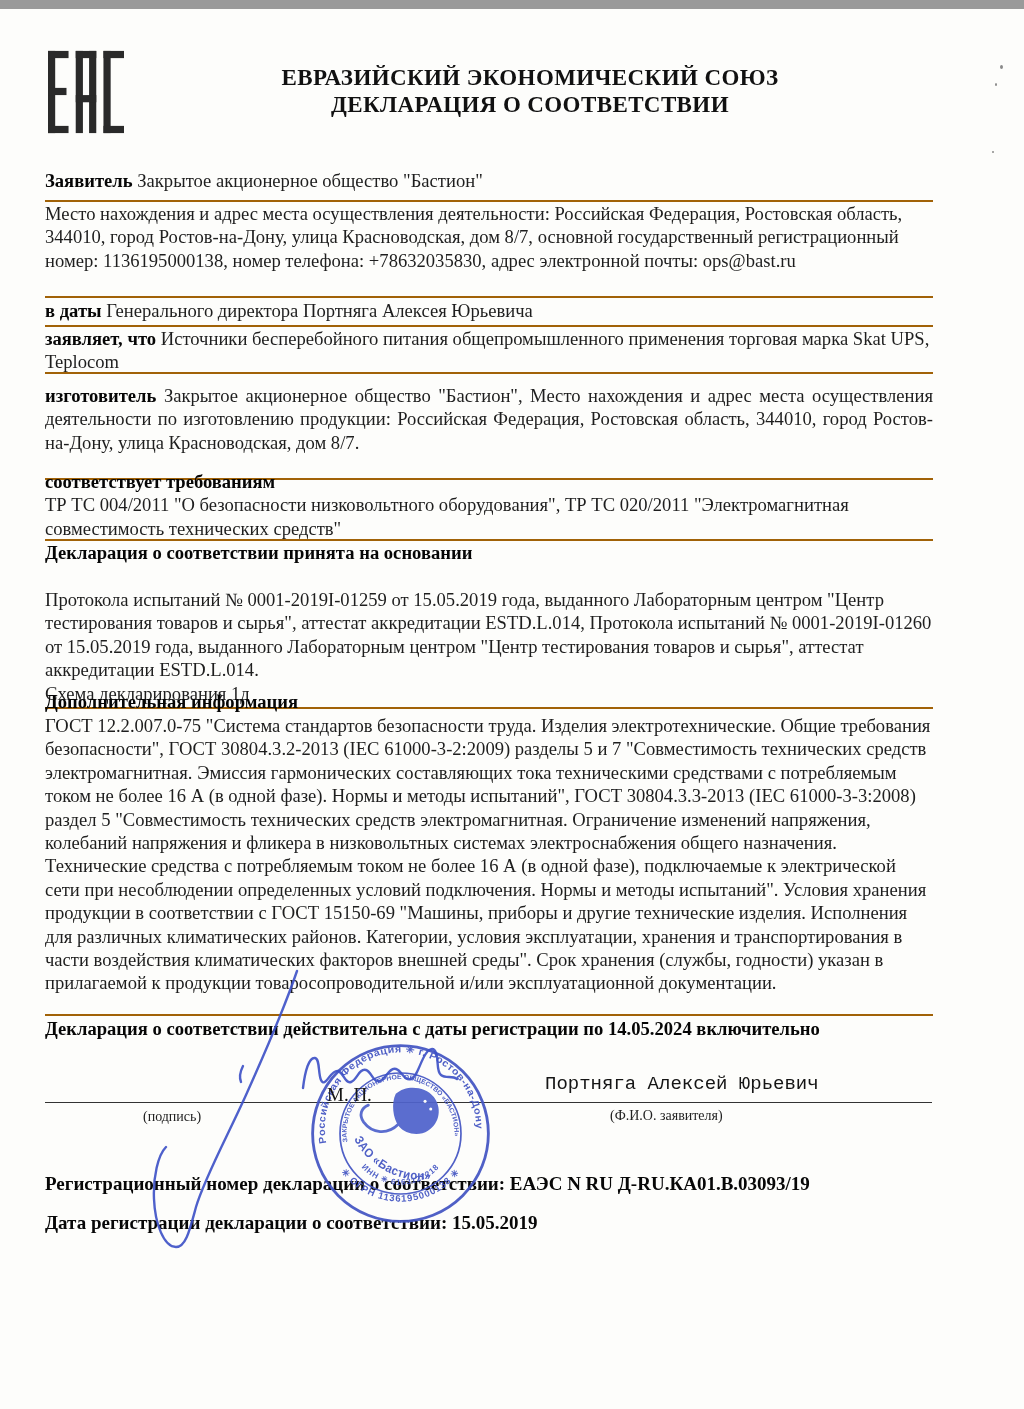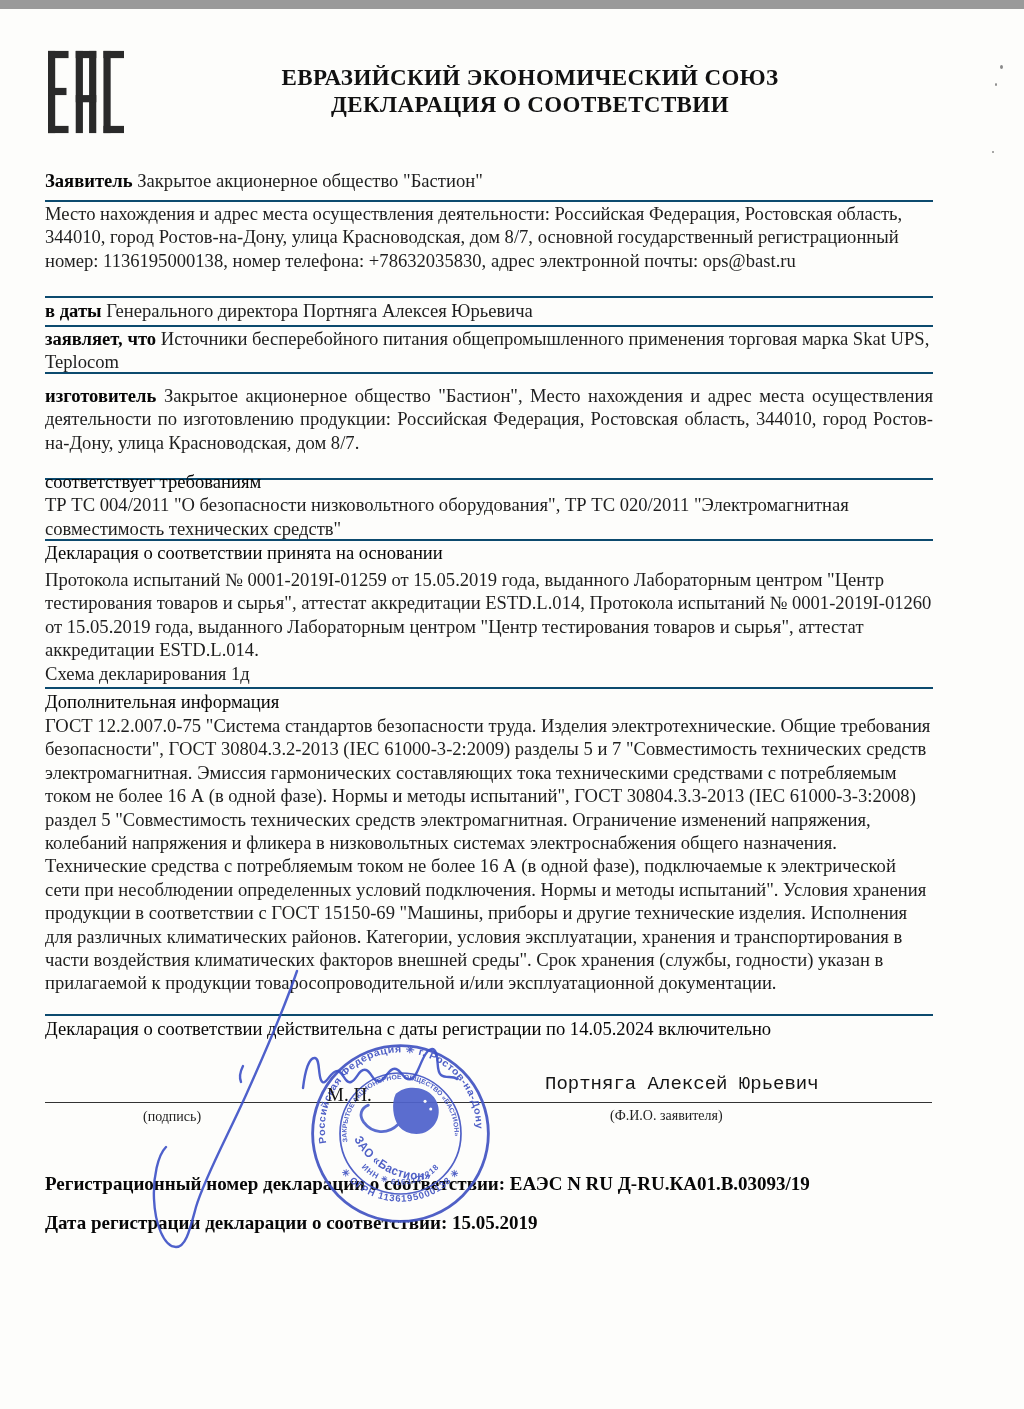--- a/index.html
+++ b/index.html
@@ -11,23 +11,23 @@
   }
   .title{
     position:absolute;left:100px;top:55px;width:860px;text-align:center;
     font-weight:bold;font-size:23px;line-height:27px;color:#111;letter-spacing:.4px;
   }
   .sec{
     position:absolute;left:45px;width:888px;
     font-size:18.6px;line-height:23.4px;
   }
   .sec p{margin:0;}
-  .ul{border-bottom:2px solid #0c4a6e;}
+  .ul{border-bottom:2px solid #a16207;}
   .jst{text-align:justify;}
-  .bld{font-weight:normal;color:#060606;}
+  .bld{font-weight:bold;color:#060606;}
   .lead{font-weight:bold;color:#060606;}
   .sigline{position:absolute;left:45px;top:1093px;width:887px;border-top:1.6px solid #333;}
   .small-cap{position:absolute;font-size:14px;color:#222;}
   .mp{position:absolute;left:327px;top:1075px;font-size:19px;color:#151515;z-index:5;}
   .fio{position:absolute;left:545px;top:1064px;font-size:19px;color:#151515;font-family:Liberation Mono, monospace;}
   .footline{position:absolute;left:45px;width:910px;font-weight:bold;font-size:19px;color:#070707;}
   .stamp{position:absolute;left:302px;top:1030px;width:197px;height:189px;z-index:3;opacity:.93;}
   .autograph{position:absolute;left:0;top:0;width:1024px;height:1409px;z-index:4;pointer-events:none;}
   .eac{position:absolute;left:48px;top:40px;}
   .speck{position:absolute;border-radius:50%;background:#8a8a8a;}
@@ -80,21 +80,21 @@
 
   <div class="sec ul" style="top:461px;height:69px;">
     <p class="bld">соответствует требованиям</p>
     <p>ТР ТС 004/2011 "О безопасности низковольтного оборудования", ТР ТС 020/2011 "Электромагнитная совместимость технических средств"</p>
   </div>
 
   <div class="sec" style="top:532px;height:25px;">
     <p class="bld">Декларация о соответствии принята на основании</p>
   </div>
 
-  <div class="sec ul" style="top:559px;height:119px;">
+  <div class="sec ul" style="top:579px;height:119px;">
     <p>Протокола испытаний № 0001-2019I-01259 от 15.05.2019 года, выданного Лабораторным центром "Центр тестирования товаров и сырья", аттестат аккредитации ESTD.L.014, Протокола испытаний № 0001-2019I-01260 от 15.05.2019 года, выданного Лабораторным центром "Центр тестирования товаров и сырья", аттестат аккредитации ESTD.L.014.</p>
     <p>Схема декларирования 1д</p>
   </div>
 
   <div class="sec" style="top:681px;height:23px;">
     <p class="bld">Дополнительная информация</p>
   </div>
 
   <div class="sec ul" style="top:705px;height:300px;">
     <p>ГОСТ 12.2.007.0-75 "Система стандартов безопасности труда. Изделия электротехнические. Общие требования безопасности", ГОСТ 30804.3.2-2013 (IEC 61000-3-2:2009) разделы 5 и 7 "Совместимость технических средств электромагнитная. Эмиссия гармонических составляющих тока техническими средствами с потребляемым током не более 16 А (в одной фазе). Нормы и методы испытаний", ГОСТ 30804.3.3-2013 (IEC 61000-3-3:2008) раздел 5 "Совместимость технических средств электромагнитная. Ограничение изменений напряжения, колебаний напряжения и фликера в низковольтных системах электроснабжения общего назначения. Технические средства с потребляемым током не более 16 А (в одной фазе), подключаемые к электрической сети при несоблюдении определенных условий подключения. Нормы и методы испытаний". Условия хранения продукции в соответствии с ГОСТ 15150-69 "Машины, приборы и другие технические изделия. Исполнения для различных климатических районов. Категории, условия эксплуатации, хранения и транспортирования в части воздействия климатических факторов внешней среды". Срок хранения (службы, годности) указан в прилагаемой к продукции товаросопроводительной и/или эксплуатационной документации.</p>

